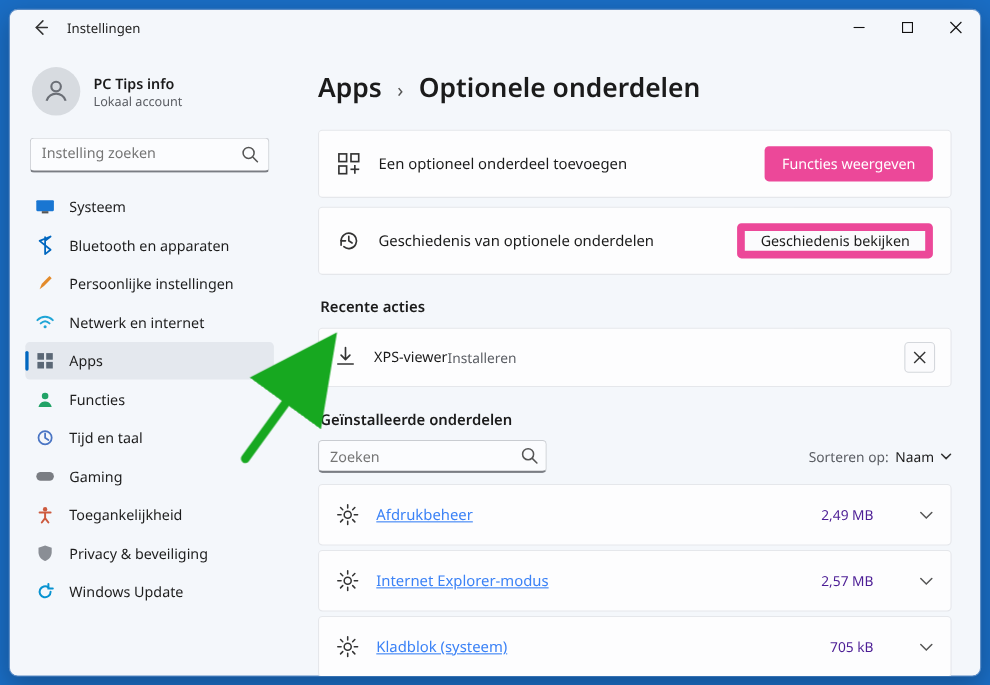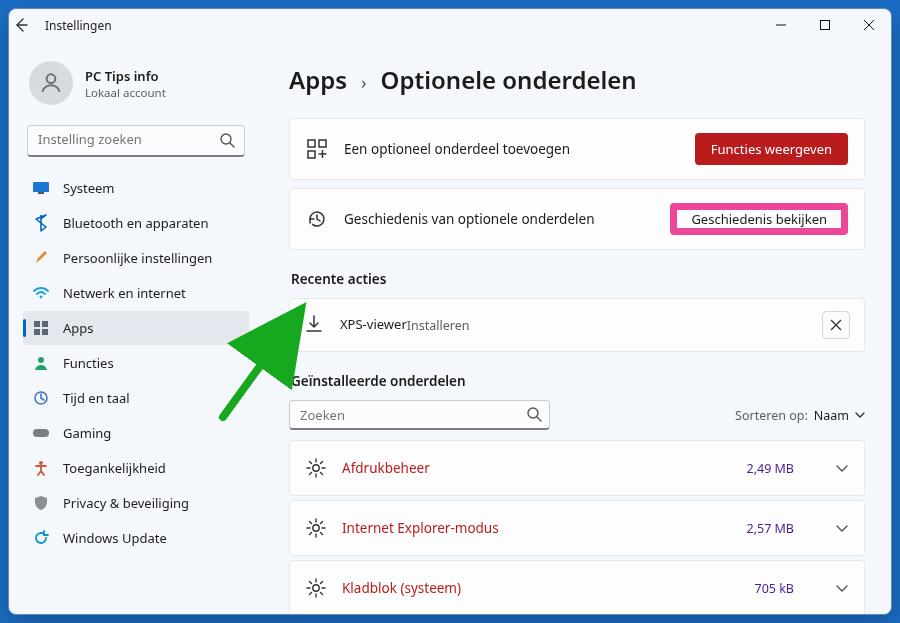--- a/index.html
+++ b/index.html
@@ -7,21 +7,21 @@
   body { background: #1a6dc4; display: flex; align-items: center; justify-content: center; }
 
   .window {
     width: 884px; height: 607px; background: #f4f7fb;
     border-radius: 8px; border: 1px solid #5a8bc5;
     display: flex; flex-direction: column; position: relative;
     box-shadow: 0 8px 24px rgba(0,0,0,.25);
   }
 
   
-  .titlebar { height: 32px; display: flex; align-items: center; padding-left: 2px; }
+  .titlebar { height: 32px; display: flex; align-items: center; padding-left: 18px; }
   .back-btn { width: 20px; height: 20px; display: flex; align-items: center; justify-content: center; margin-right: 14px; cursor: pointer; }
   .titlebar-title { font-size: 12px; color: #222; }
   .win-controls { margin-left: auto; display: flex; }
   .win-btn { width: 44px; height: 32px; display: flex; align-items: center; justify-content: center; cursor: pointer; font-size: 13px; }
 
   
   .body { flex: 1; display: flex; overflow: hidden; }
 
   
   .sidebar { width: 250px; padding: 8px 10px 8px 14px; display: flex; flex-direction: column; }
@@ -57,57 +57,57 @@
   .bc-sep { font-size: 18px; color: #555; }
   .bc-page { font-size: 24px; font-weight: 600; color: #1b1b1b; }
 
   .card {
     background: #fdfdfe; border: 1px solid #e5e7eb; border-radius: 4px;
     padding: 14px 16px; display: flex; align-items: center; gap: 16px; margin-bottom: 8px;
   }
   .card-ico { width: 22px; height: 22px; display: flex; align-items: center; justify-content: center; color: #333; }
   .card-text { font-size: 13.5px; color: #1b1b1b; flex: 1; }
   .btn-primary {
-    background: #b91c1c; color: #fff; border: none; border-radius: 4px;
+    background: #ec4899; color: #fff; border: none; border-radius: 4px;
     height: 32px; padding: 4px 16px; font-size: 13px; cursor: pointer;
   }
   .btn-secondary {
     background: #fbfbfd; color: #1b1b1b; border: 7px solid #ec4899; border-radius: 4px;
     height: 32px; padding: 0 14px; font-size: 13px; cursor: pointer;
   }
 
   .section-title { font-size: 13.5px; font-weight: 600; color: #1b1b1b; margin: 20px 0 10px 2px; }
 
   .recent-card { background: #fdfdfe; border: 1px solid #e5e7eb; border-radius: 4px; padding: 12px 14px; display: flex; align-items: center; gap: 14px; }
   .dl-ico { width: 22px; height: 22px; }
   .recent-body { flex: 1; display: flex; flex-direction: row; gap: 45px; }
   .recent-row { display: flex; align-items: center; justify-content: space-between; }
   .recent-name { font-size: 13px; color: #1b1b1b; margin-bottom: 2px; }
   .recent-status { font-size: 12.5px; color: #5b5e64; }
   .progress-track { height: 2px; background: #9ca1a8; border-radius: 1px; margin-top: 4px; position: relative; }
   .progress-fill { position: absolute; left: 0; top: -0.5px; height: 3px; width: 14%; background: #0067c0; border-radius: 2px; }
   .dismiss-btn { width: 28px; height: 28px; border: 1px solid #d4d7dc; border-radius: 4px; background: #fbfbfd; display: flex; align-items: center; justify-content: center; cursor: pointer; margin-left: 12px; font-size: 13px; }
 
   .filter-row { display: flex; align-items: center; justify-content: space-between; margin-top: 8px; margin-bottom: 10px; }
-  .filter-search-wrap { position: relative; width: 261px; }
+  .filter-search-wrap { position: relative; width: 208px; }
   .filter-search {
     width: 100%; height: 30px; border: 1px solid #c9ccd1; border-bottom: 2px solid #7a7d83;
     border-radius: 4px; background: #fbfcfe; padding: 0 32px 0 10px; font-size: 13px; outline: none;
   }
   .filter-search-icon { position: absolute; right: 8px; top: 6px; width: 16px; height: 16px; }
   .sort-wrap { font-size: 12.5px; color: #1b1b1b; display: flex; align-items: center; gap: 6px; cursor: pointer; }
   .sort-label { color: #5b5e64; }
 
   .item-row {
     background: #fdfdfe; border: 1px solid #e5e7eb; border-radius: 4px;
     height: 56px; padding: 0 16px; display: flex; align-items: center; gap: 16px; margin-bottom: 4px;
     cursor: pointer;
   }
   .gear-ico { width: 20px; height: 20px; color: #333; }
-  .item-name { font-size: 13.5px; color: #b91c1c; flex: 1; }
+  .item-name { font-size: 13.5px; color: #3b82f6; flex: 1; text-decoration: underline; }
   .item-size { font-size: 12.5px; color: #4c1d95; margin-right: 26px; }
 
   
   .arrow-annot { position: absolute; left: 196px; top: 298px; pointer-events: none; z-index: 50; }
 
   
   svg { overflow: visible; }
 </style>
 </head>
 <body>

